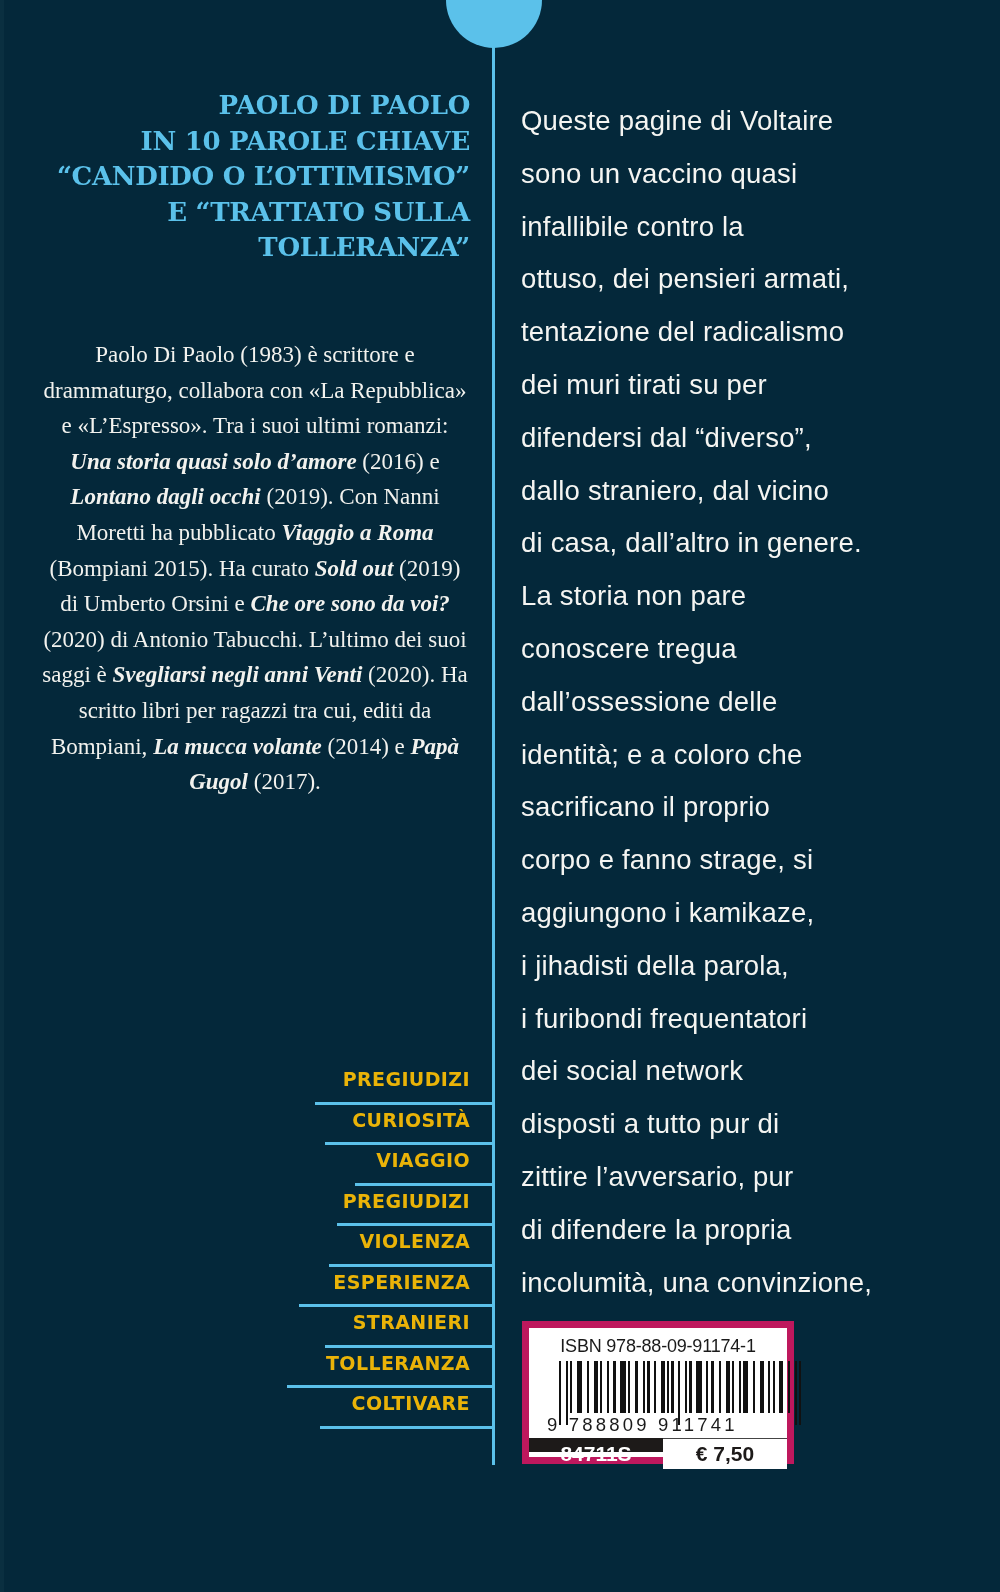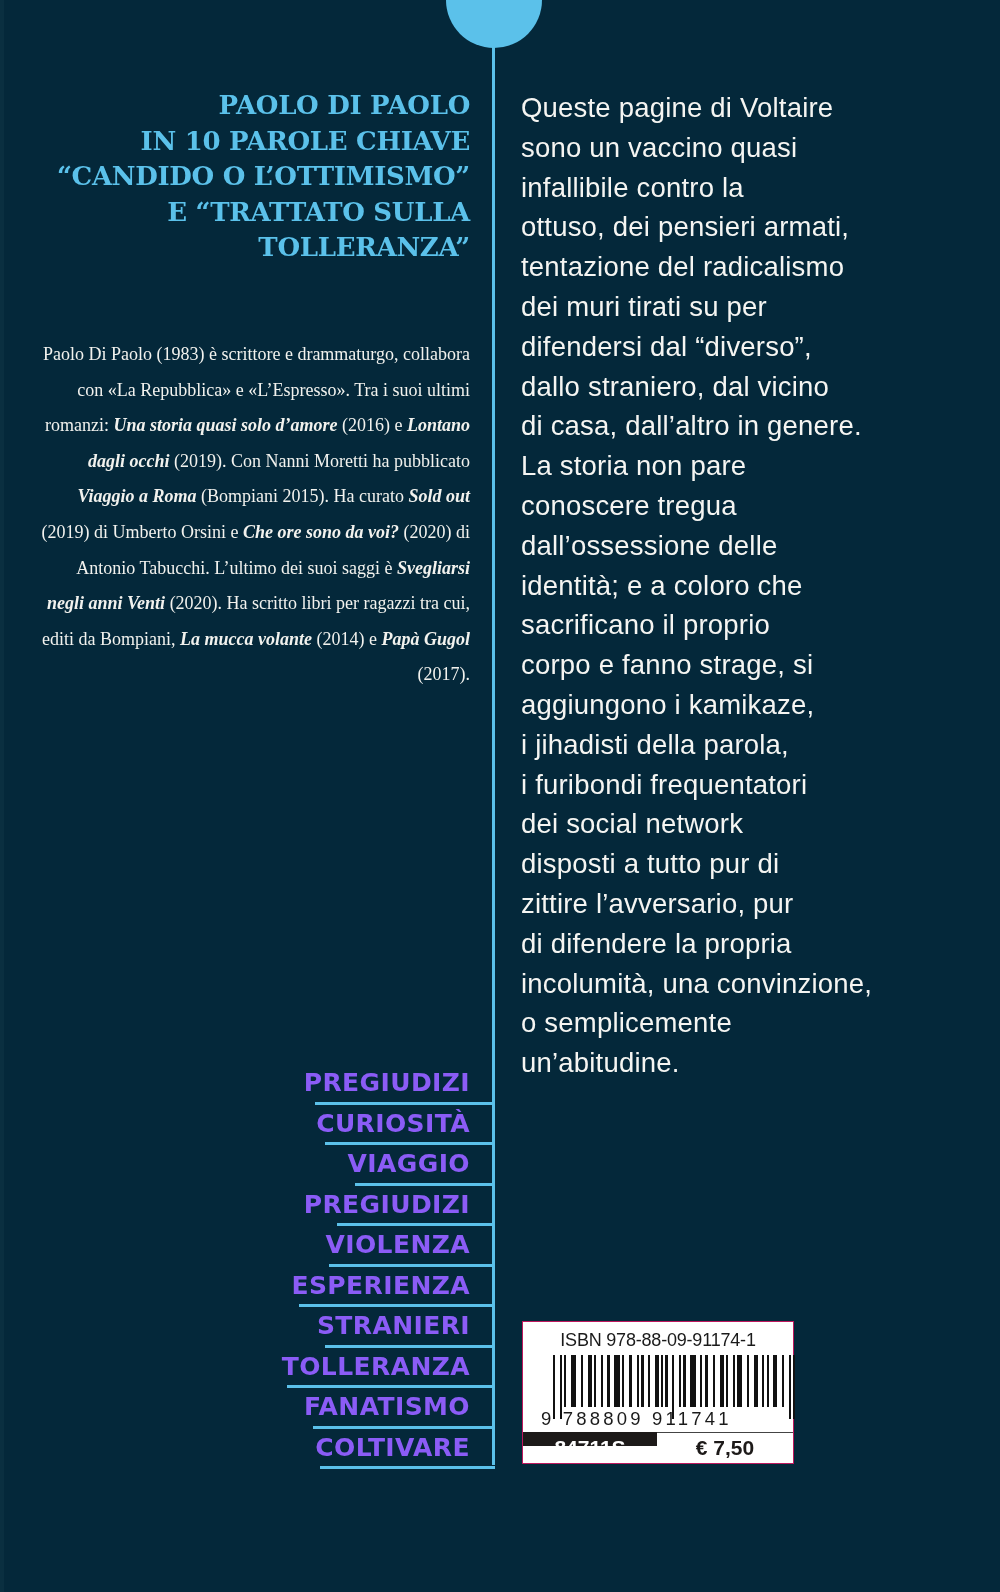--- a/index.html
+++ b/index.html
@@ -26,53 +26,53 @@
   .headline {
     position: absolute; right: 530px; top: 88px;
     width: 430px; text-align: right;
     font-family: "DejaVu Serif", serif;
     font-weight: bold; color: #5bc1ea;
     font-size: 26px; line-height: 35.5px;
     letter-spacing: -0.3px;
   }
   .bio {
     position: absolute; right: 530px; top: 337px;
-    width: 430px; text-align: right;
+    width: 430px; text-align: center;
     font-family: "Liberation Serif", serif;
-    color: #f2f2ee; font-size: 18px; line-height: 35.6px;
+    color: #f2f2ee; font-size: 23px; line-height: 35.6px;
   }
   .bio i { font-weight: bold; }
   .blurb {
     position: absolute; left: 521px; top: 88px;
     width: 420px; text-align: left;
     font-family: "Liberation Sans", sans-serif;
     color: #f5f5f2; font-size: 27.5px; line-height: 39.8px;
     letter-spacing: 0.2px;
   }
-  .blurb-line { display: block; white-space: nowrap; }
+  .blurb-line { display: block; white-space: nowrap; margin-top: 13px; }
   .keywords {
     position: absolute; left: 270px; top: 1064px; width: 225px;
   }
   .kw {
     position: relative; height: 40.5px; text-align: right;
   }
   .kw-label {
     position: absolute; right: 25px; top: 4px;
     font-family: "DejaVu Sans", sans-serif; font-weight: bold;
-    font-size: 25px; color: #8b5cf6; letter-spacing: 0.4px;
+    font-size: 19px; color: #eab308; letter-spacing: 0.4px;
     white-space: nowrap;
   }
   .kw-rule {
     position: absolute; right: 0; bottom: 0; height: 3px;
     background: #5bc1ea;
   }
   .barcode-box {
     position: absolute; left: 522px; top: 1321px;
     width: 272px; height: 143px;
-    background: #ffffff; border: 1px solid #be185d;
+    background: #ffffff; border: 7px solid #be185d;
     box-sizing: border-box;
     padding-left: 47px;
   }
   .isbn-text {
     position: absolute; left: 0; right: 0; top: 8px;
     text-align: center;
     font-family: "Liberation Sans", sans-serif;
     font-size: 18px; color: #1a1a1a; letter-spacing: -0.2px;
   }
   .bars {
@@ -170,24 +170,20 @@
       <span class="kw-label">ESPERIENZA</span>
       <div class="kw-rule" style="width: 196px;"></div>
     </div>
     <div class="kw">
       <span class="kw-label">STRANIERI</span>
       <div class="kw-rule" style="width: 170px;"></div>
     </div>
     <div class="kw">
       <span class="kw-label">TOLLERANZA</span>
       <div class="kw-rule" style="width: 208px;"></div>
-    </div>
-    <div class="kw">
-      <span class="kw-label">FANATISMO</span>
-      <div class="kw-rule" style="width: 182px;"></div>
     </div>
     <div class="kw">
       <span class="kw-label">COLTIVARE</span>
       <div class="kw-rule" style="width: 175px;"></div>
     </div>
   </div>
 
 <div class="barcode-box">
   <div class="isbn-text">ISBN 978-88-09-91174-1</div>
   <div class="bars" id="bars">

